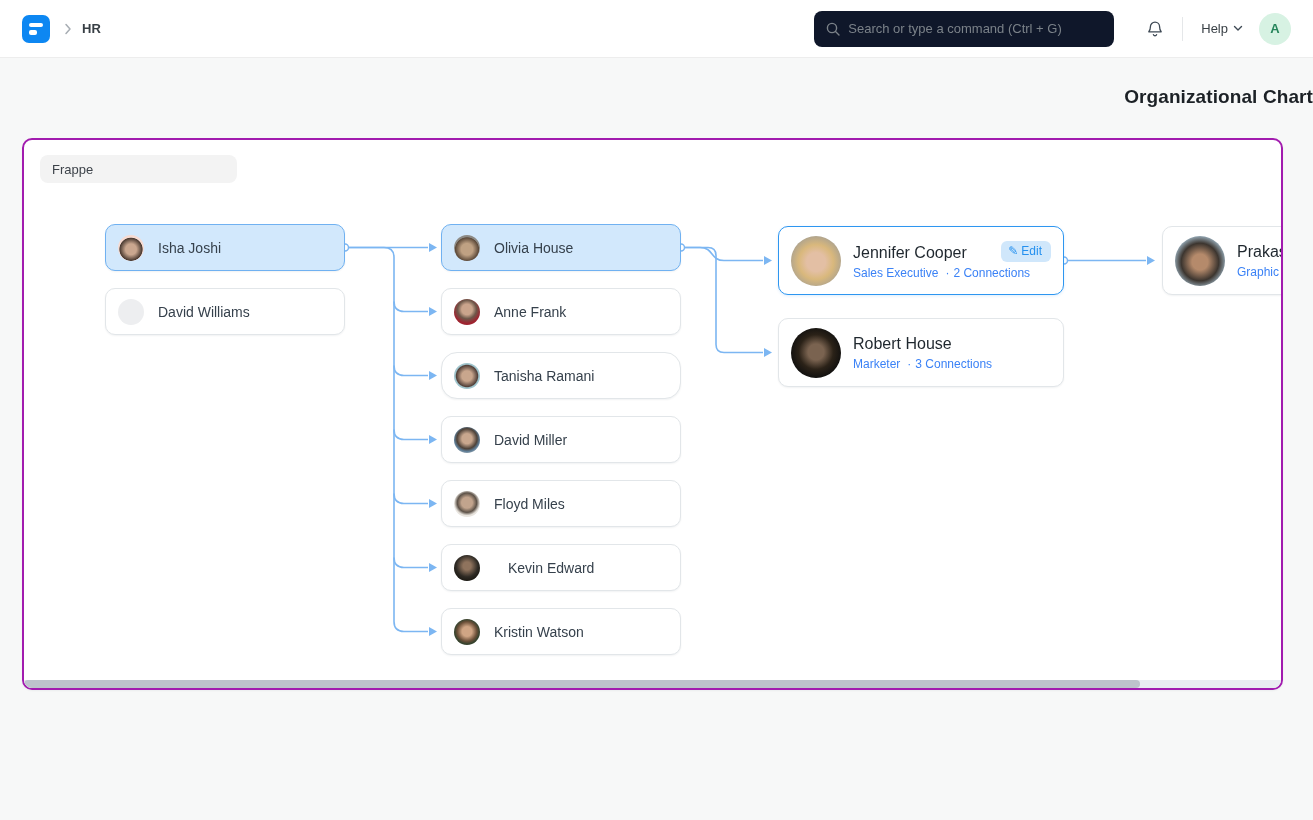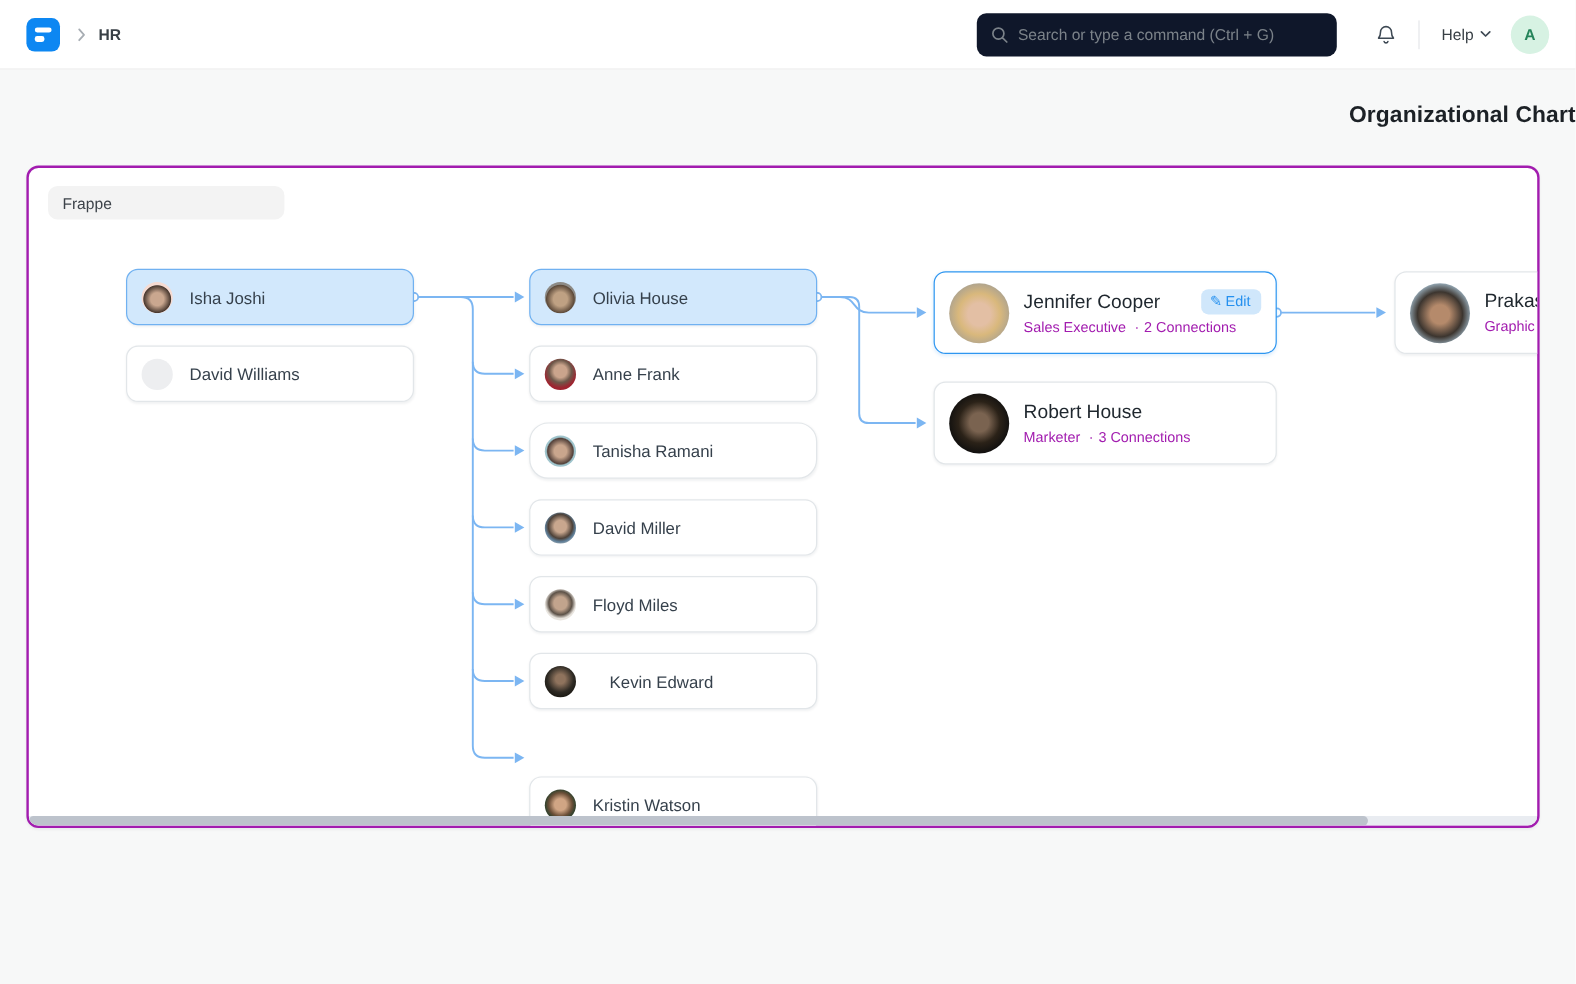--- a/index.html
+++ b/index.html
@@ -78,21 +78,21 @@
   .node-label { font-size:14px; color:#36414c; }
 
   .exp-body { flex:1; min-width:0; }
   .exp-toprow { display:flex; align-items:flex-end; }
   .exp-name { font-size:16px; color:#1f272e; font-weight:500; white-space:nowrap; }
   .edit-badge {
     margin-left:auto; background:#d0e7fb; color:#2490ef; border:none; cursor:pointer;
     font-family:inherit; font-size:12px; border-radius:6px; padding:3px 9px 4px 7px;
     display:flex; align-items:center; gap:3px;
   }
-  .exp-sub { font-size:12px; color:#a21caf; margin-top:4px; white-space:nowrap; }
+  .exp-sub { font-size:12px; color:#3b82f6; margin-top:4px; white-space:nowrap; }
   .exp-sub .dot { margin:0 4px 0 7px; }
 
   
   .av-placeholder   { background:#edeef0; }
   .av-isha          { background:radial-gradient(circle at 50% 55%, #caa78f 28%, #4a3a31 58%, #f6dbd2 62%); }
   .av-olivia        { background:radial-gradient(circle at 50% 55%, #bfa183 30%, #5d4a3a 60%, #8d8a85 64%); }
   .av-anne          { background:radial-gradient(circle at 50% 40%, #caa48c 26%, #6d584a 46%, #9e2430 68%); }
   .av-tanisha       { background:radial-gradient(circle at 50% 50%, #c9a68d 28%, #53413a 58%, #9fc4cc 64%); }
   .av-david-miller  { background:radial-gradient(circle at 50% 45%, #c9a78e 26%, #4e4239 52%, #5f7f99 66%, #a9b0b4 80%); }
   .av-floyd         { background:radial-gradient(circle at 50% 45%, #c2a48d 28%, #5d5248 50%, #e8e4de 66%); }
@@ -211,21 +211,21 @@
         <span class="node-label">David Miller</span>
       </div>
       <div class="node compact" style="left: 417px; top: 340px;">
         <span class="avatar av-floyd"></span>
         <span class="node-label">Floyd Miles</span>
       </div>
       <div class="node compact" style="left: 417px; top: 404px; gap: 28px;">
         <span class="avatar av-kevin"></span>
         <span class="node-label">Kevin Edward</span>
       </div>
-      <div class="node compact" style="left: 417px; top: 468px; margin-top: 39px;">
+      <div class="node compact" style="left: 417px; top: 468px;">
         <span class="avatar av-kristin"></span>
         <span class="node-label">Kristin Watson</span>
       </div>
       <div class="node expanded selected" style="left: 754px; top: 86px;">
         <span class="avatar av-jennifer"></span>
         <div class="exp-body">
           <div class="exp-toprow">
             <span class="exp-name">Jennifer Cooper</span>
             <button class="edit-badge">
               <span>✎</span>

